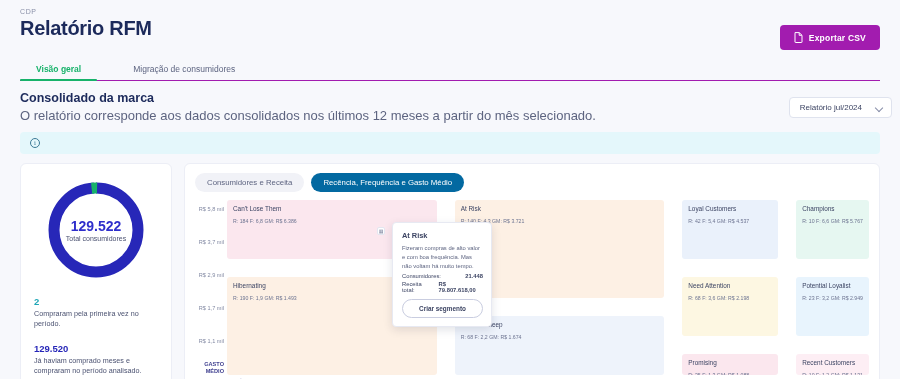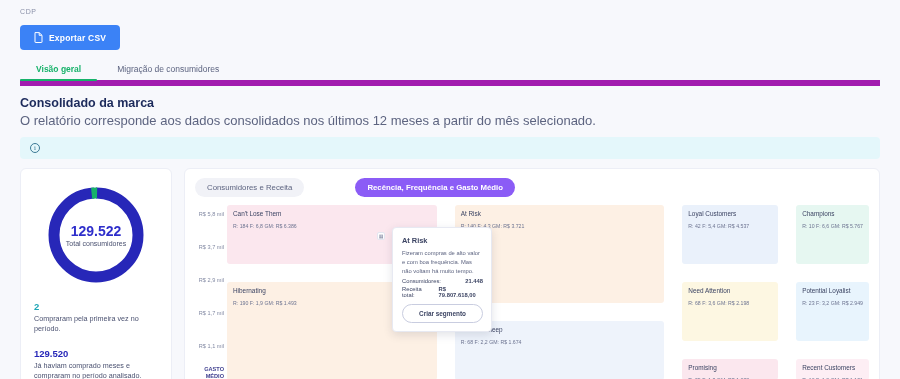--- a/index.html
+++ b/index.html
@@ -15,31 +15,31 @@
   .page-header { padding: 8px 20px 0 20px; background: #f7f8fc; }
   .breadcrumb {
     font-size: 7px; letter-spacing: .6px; color: #8a90a8;
     text-transform: uppercase; margin-bottom: 2px;
   }
   .title-row { display: flex; align-items: flex-start; justify-content: space-between; }
   .page-title {
     font-size: 20px; font-weight: bold; color: #1c2a5b; letter-spacing: -0.3px;
   }
   .export-btn {
-    background: #3b82f6; color: #fff; border: none; border-radius: 4px;
+    background: #a21caf; color: #fff; border: none; border-radius: 4px;
     font-size: 8.5px; font-weight: bold; padding: 7px 14px;
     display: inline-flex; align-items: center; gap: 6px; cursor: pointer;
     letter-spacing: .2px; margin-top: 8px;
   }
   .export-btn svg { display: block; }
 
   
   .tabs {
-    display: flex; gap: 4px; margin-top: 9px;
-    border-bottom: 6px solid #a21caf;
+    display: flex; gap: 20px; margin-top: 9px;
+    border-bottom: 1px solid #a21caf;
   }
   .tab {
     font-size: 8.5px; color: #5d6480; padding: 5px 16px 6px 16px;
     cursor: pointer; position: relative; white-space: nowrap;
   }
   .tab.active { color: #17b26a; font-weight: bold; }
   .tab.active::after {
     content: ""; position: absolute; left: 0; right: 0; bottom: -1px;
     height: 2.5px; background: #17b26a; border-radius: 2px;
   }
@@ -100,21 +100,21 @@
   .legend-num.navy { color: #2727b8; }
   .legend-txt { font-size: 7.2px; color: #4a5170; line-height: 1.45; margin-top: 2px; }
 
   
   .matrix-card { flex: 1; padding: 9px 10px 6px 10px; min-width: 0; }
   .pills { display: flex; gap: 7px; margin-bottom: 8px; }
   .pill {
     font-size: 7.8px; padding: 5px 12px; border-radius: 20px; cursor: pointer;
     background: #f1f2f7; color: #5d6480; white-space: nowrap;
   }
-  .pill.active { background: #8b5cf6; color: #fff; font-weight: bold; margin-left: 44px; }
+  .pill.active { background: #0369a1; color: #fff; font-weight: normal; }
 
   .plot-area { display: flex; }
   .y-axis {
     width: 32px; flex: none; position: relative; font-size: 5.6px;
     color: #8289a3; height: 175px;
   }
   .y-tick { position: absolute; right: 3px; white-space: nowrap; }
   .y-title {
     position: absolute; right: 3px; bottom: 0; color: #3f3f8f;
     font-weight: bold; font-size: 5.6px; text-align: right; line-height: 1.25;
@@ -166,20 +166,21 @@
     display: flex; align-items: center; justify-content: center;
     font-size: 5px; color: #8289a3; cursor: grab;
   }
 </style>
 </head>
 <body>
 
 <div class="page-header">
   <div class="breadcrumb">CDP</div>
   <div class="title-row">
+    <div class="page-title">Relatório RFM</div>
     <button class="export-btn">
       <span>
         <svg width="9" height="11" viewBox="0 0 9 11" fill="none">
           <path d="M1 .6h4.2L8 3.3V10a.5.5 0 0 1-.5.5h-6A.5.5 0 0 1 1 10V1.1A.5.5 0 0 1 1 .6z" stroke="#fff" stroke-width="1" fill="none"></path>
           <path d="M5.2.8v2.5H7.8" stroke="#fff" stroke-width="1" fill="none"></path>
         </svg>
       </span>
       <span>Exportar CSV</span>
     </button>
   </div>
@@ -188,20 +189,24 @@
     <div class="tab active">Visão geral</div>
     <div class="tab">Migração de consumidores</div>
   </div>
 </div>
 
 <div class="section">
   <div class="section-row">
     <div>
       <div class="section-title">Consolidado da marca</div>
       <div class="section-sub">O relatório corresponde aos dados consolidados nos últimos 12 meses a partir do mês selecionado.</div>
+    </div>
+    <div class="select-box">
+      <span>Relatório jul/2024</span>
+      <span class="chev"></span>
     </div>
   </div>
 </div>
 
 <div class="info-banner">
   <span class="info-icon">i</span>
 </div>
 
 <div class="content">
 

